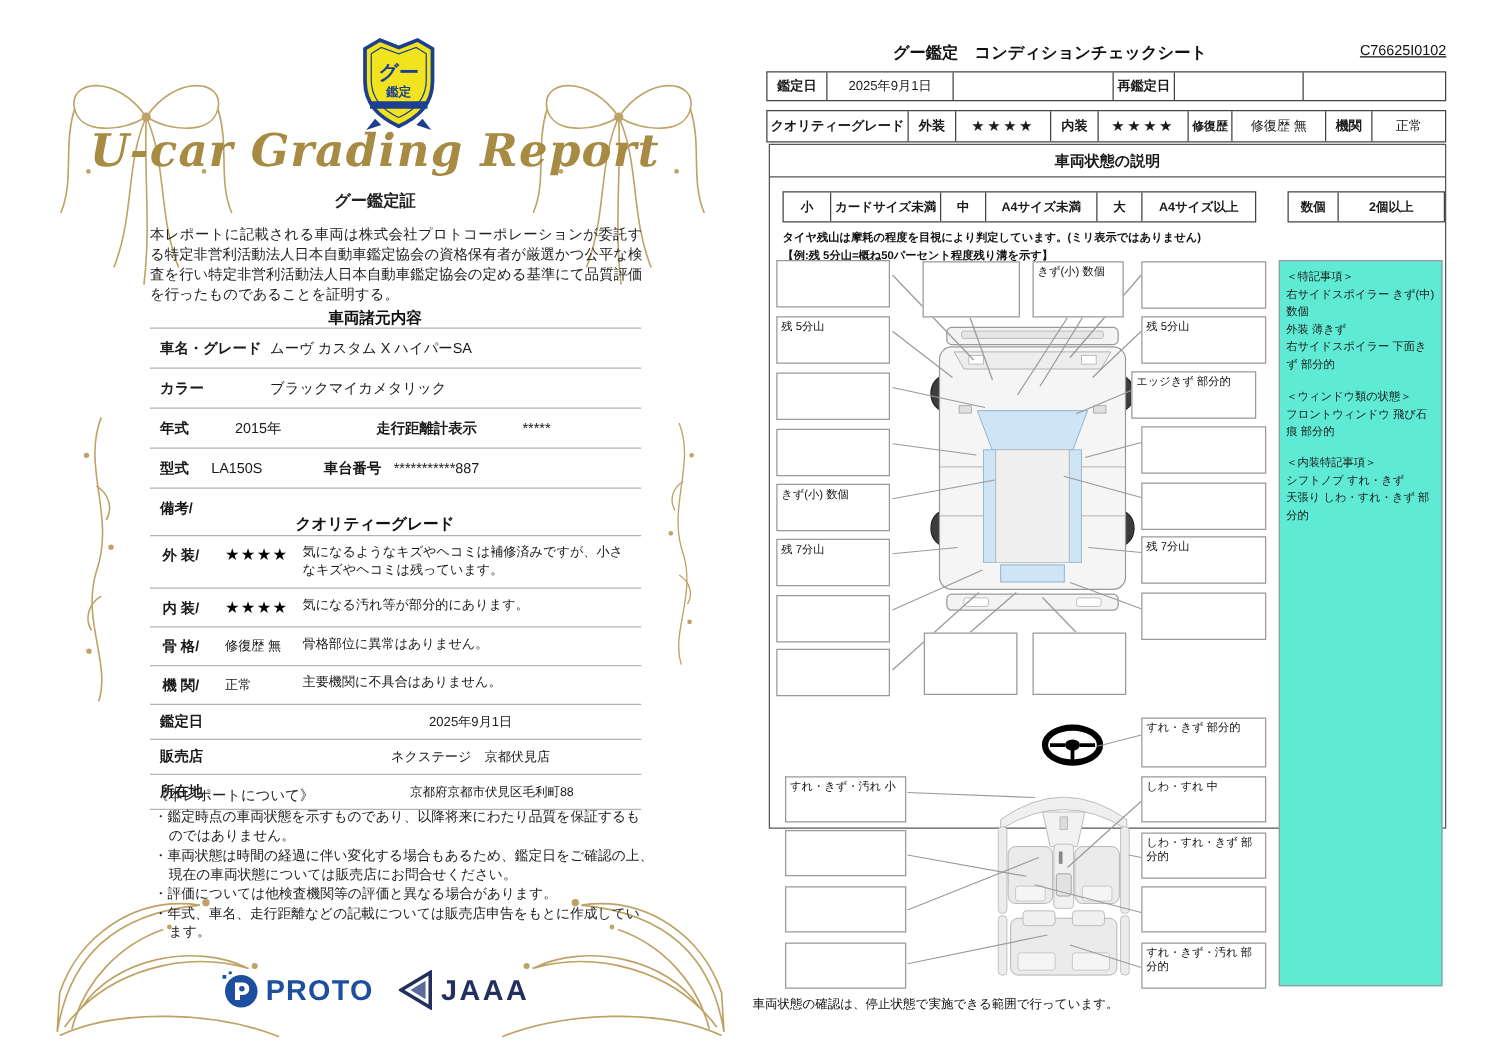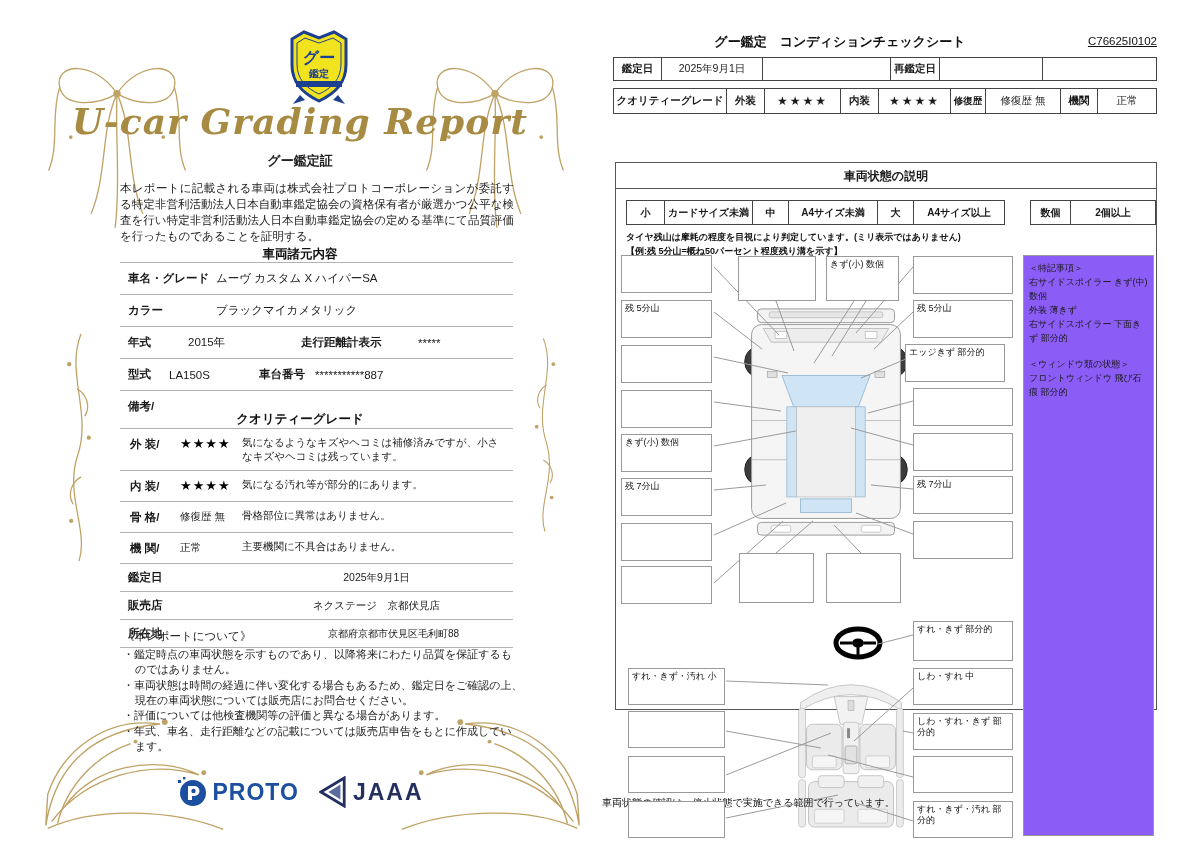--- a/index.html
+++ b/index.html
@@ -40,28 +40,28 @@
 
   
   .right-page { position:absolute; left:600px; top:0; width:600px; height:848px; }
   .rp-title { position:absolute; left:75px; top:33px; width:330px; text-align:center; font-weight:bold; font-size:13px; color:#111; }
   .rp-id { position:absolute; left:450px; top:35px; width:107px; text-align:right; font-size:11.5px; color:#111;text-decoration:underline; }
   .rp-table { position:absolute; display:flex; border:1px solid #444; background:#fff; }
   .rp-cell { border-right:1px solid #444; display:flex; align-items:center; justify-content:center; font-size:10.5px; overflow:hidden; white-space:nowrap; }
   .rp-cell:last-child { border-right:none; }
   .rp-cell.bold { font-weight:bold; }
   .rp-cell.star { font-size:12px; letter-spacing:2px; }
-  .main-box { position:absolute; left:15px; top:115px; width:542px; height:548px; border:1px solid #555; background:#fff;margin-top:47px; }
+  .main-box { position:absolute; left:15px; top:115px; width:542px; height:548px; border:1px solid #555; background:#fff; }
   .cond-title { position:absolute; left:0; top:0; width:540px; height:26px; line-height:26px; text-align:center;
     font-weight:bold; font-size:12px; border-bottom:1px solid #555; }
   .legend { position:absolute; display:flex; border:1px solid #444; height:25px; }
   .legend .rp-cell { font-size:10px; font-weight:bold; }
   .tire-note { position:absolute; left:10px; top:68px; font-size:9px; font-weight:bold; line-height:1.5; color:#111; }
   .lbox { position:absolute; border:1px solid #999; background:#fff; font-size:9px; line-height:1.25; padding:2px 3px; color:#111; overflow:hidden; z-index:2; }
-  .npanel { position:absolute; left:407px; top:92px; width:131px; height:581px; border:1px solid #999; background:#8b5cf6;
+  .npanel { position:absolute; left:407px; top:92px; width:131px; height:581px; border:1px solid #999; background:#5eead4;
     font-size:9px; line-height:1.55; padding:6px 5px; z-index:2; }
   .npanel .nsec { margin-bottom:12px; }
   .leader { position:absolute; left:0; top:0; z-index:1; pointer-events:none; }
   .diagram-svg { position:absolute; z-index:0; }
   .rp-footer { position:absolute; left:2px; top:796px; font-size:10px; color:#111; }
 </style>
 </head>
 <body>
 
 <div class="canvas">
@@ -405,20 +405,25 @@
         <div class="nsec">
           <div>＜特記事項＞</div>
           <div>右サイドスポイラー きず(中) 数個</div>
           <div>外装 薄きず</div>
           <div>右サイドスポイラー 下面きず 部分的</div>
         </div>
         <div class="nsec">
           <div>＜ウィンドウ類の状態＞</div>
           <div>フロントウィンドウ 飛び石痕 部分的</div>
         </div>
+        <div class="nsec">
+          <div>＜内装特記事項＞</div>
+          <div>シフトノブ すれ・きず</div>
+          <div>天張り しわ・すれ・きず 部分的</div>
+        </div>
       </div>
 
       <div class="lbox" style="left:297px;top:458px;width:100px;height:40px">すれ・きず 部分的</div>
       <div class="lbox" style="left:12px;top:505px;width:97px;height:37px">すれ・きず・汚れ 小</div>
       <div class="lbox" style="left:12px;top:548px;width:97px;height:37px"></div>
       <div class="lbox" style="left:12px;top:593px;width:97px;height:37px"></div>
       <div class="lbox" style="left:12px;top:638px;width:97px;height:37px"></div>
       <div class="lbox" style="left:297px;top:505px;width:100px;height:37px">しわ・すれ 中</div>
       <div class="lbox" style="left:297px;top:550px;width:100px;height:37px">しわ・すれ・きず 部分的</div>
       <div class="lbox" style="left:297px;top:593px;width:100px;height:37px"></div>

